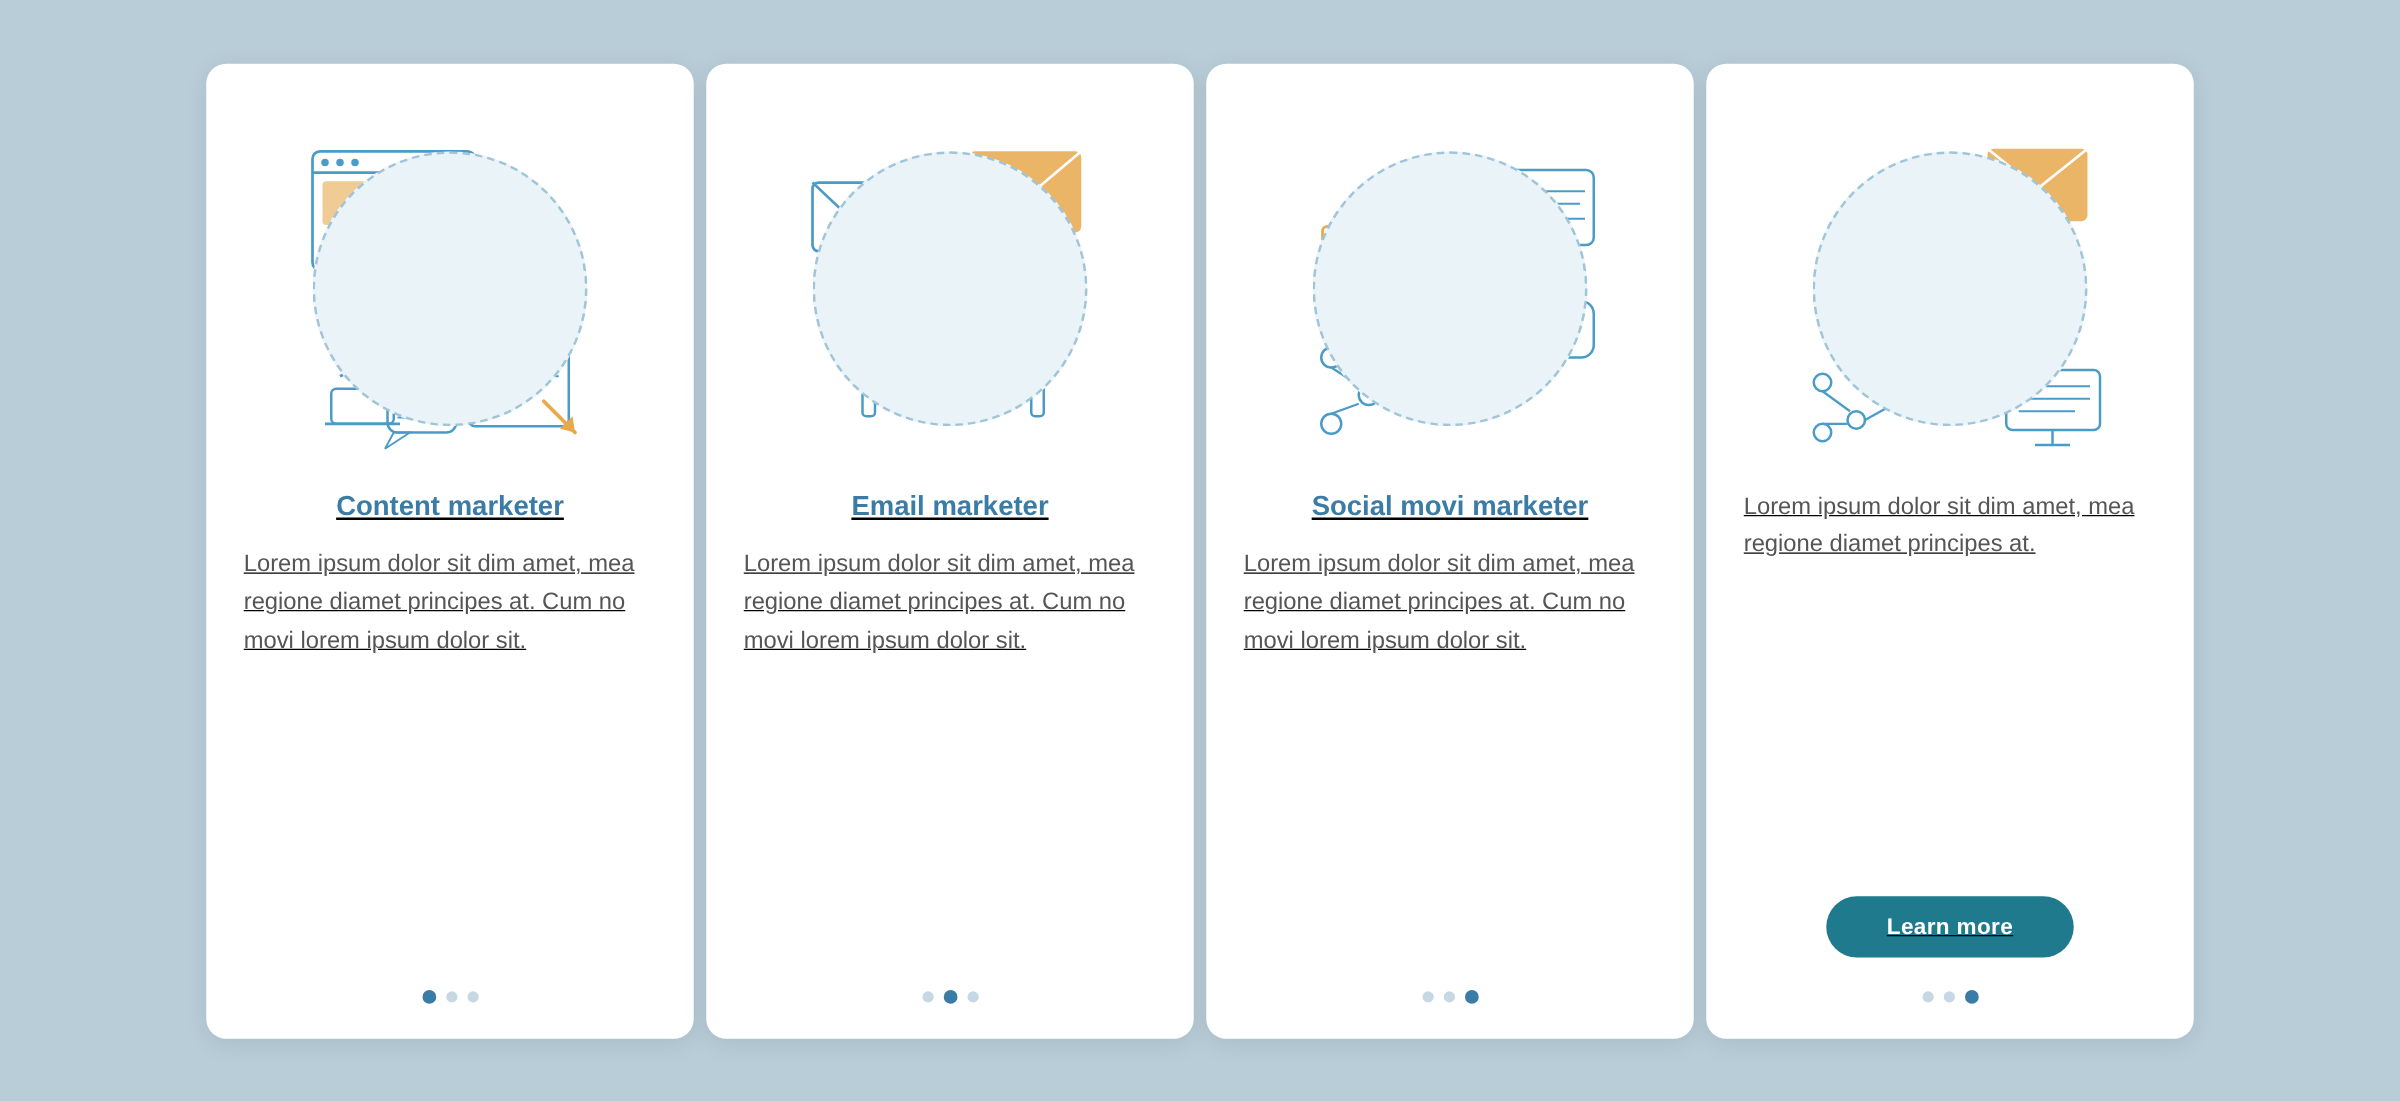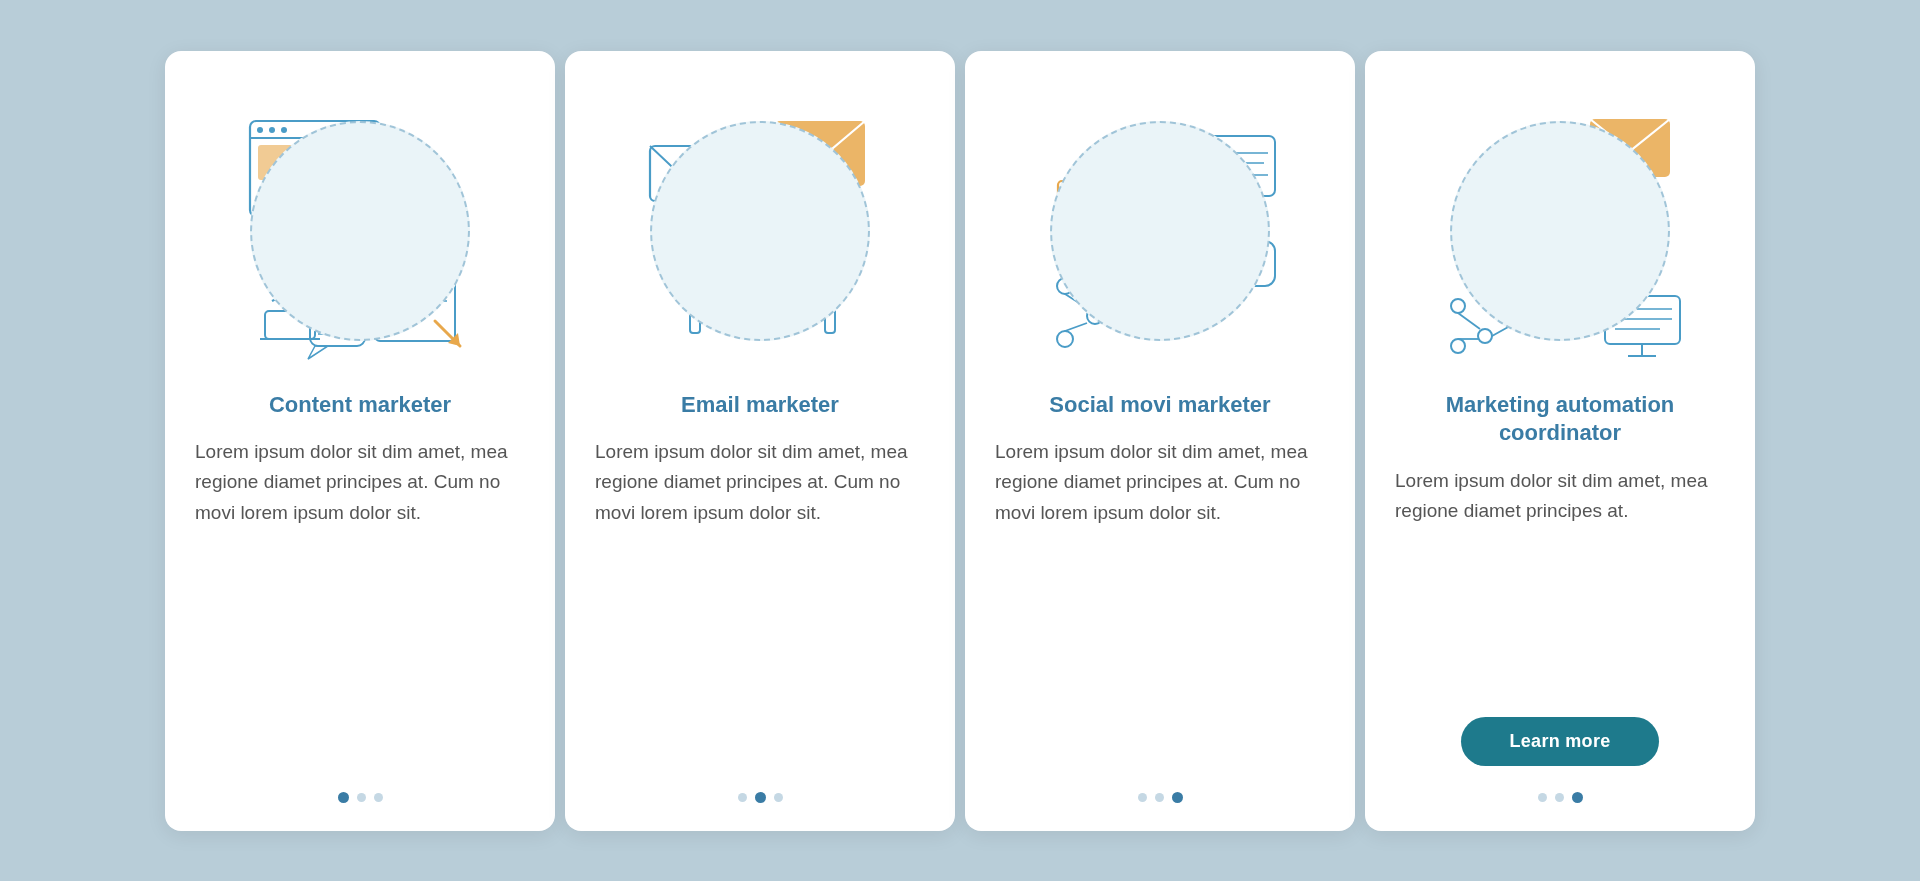--- a/index.html
+++ b/index.html
@@ -9,20 +9,21 @@
       background: #b8cdd8;
       display: flex;
       align-items: center;
       justify-content: center;
       font-family: 'Segoe UI', Arial, sans-serif;
     }
     .cards-container {
       display: flex;
       gap: 10px;
       padding: 40px;
+      text-decoration: underline;
     }
     .card {
       background: #ffffff;
       border-radius: 16px;
       width: 390px;
       min-height: 780px;
       display: flex;
       flex-direction: column;
       align-items: center;
       padding: 30px 30px 28px 30px;
@@ -282,21 +283,20 @@
         <line x1="195" y1="238" x2="240" y2="238" stroke="#4a9cc7" stroke-width="1.5"></line>
 
         <circle cx="38" cy="215" r="7" fill="none" stroke="#4a9cc7" stroke-width="2"></circle>
         <circle cx="65" cy="245" r="7" fill="none" stroke="#4a9cc7" stroke-width="2"></circle>
         <circle cx="38" cy="255" r="7" fill="none" stroke="#4a9cc7" stroke-width="2"></circle>
         <line x1="38" y1="222" x2="60" y2="238" stroke="#4a9cc7" stroke-width="1.8"></line>
         <line x1="38" y1="248" x2="58" y2="248" stroke="#4a9cc7" stroke-width="1.8"></line>
         <line x1="72" y1="245" x2="90" y2="235" stroke="#4a9cc7" stroke-width="1.8"></line>
       </svg>
     </div>
-    <div class="card-title">Marketing automation coordinator</div>
     <div class="card-body">Lorem ipsum dolor sit dim amet, mea regione diamet principes at.</div>
     <button class="learn-more-btn">Learn more</button>
     <div class="dots">
       <div class="dot"></div>
       <div class="dot"></div>
       <div class="dot active"></div>
     </div>
   </div>
 
 </div>

